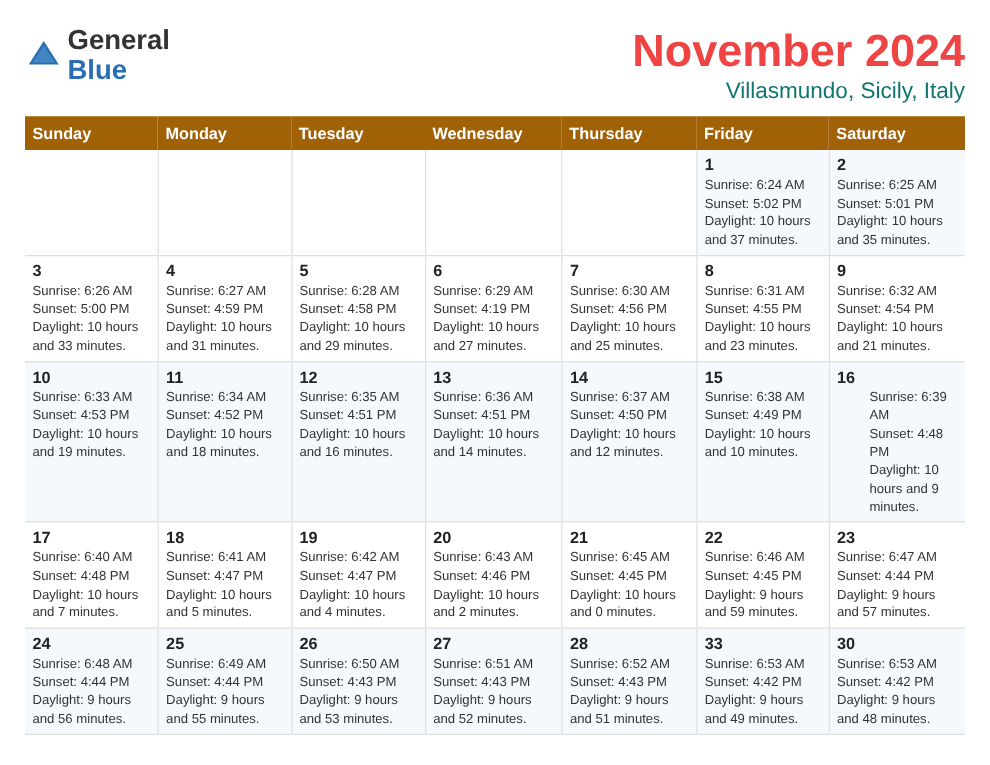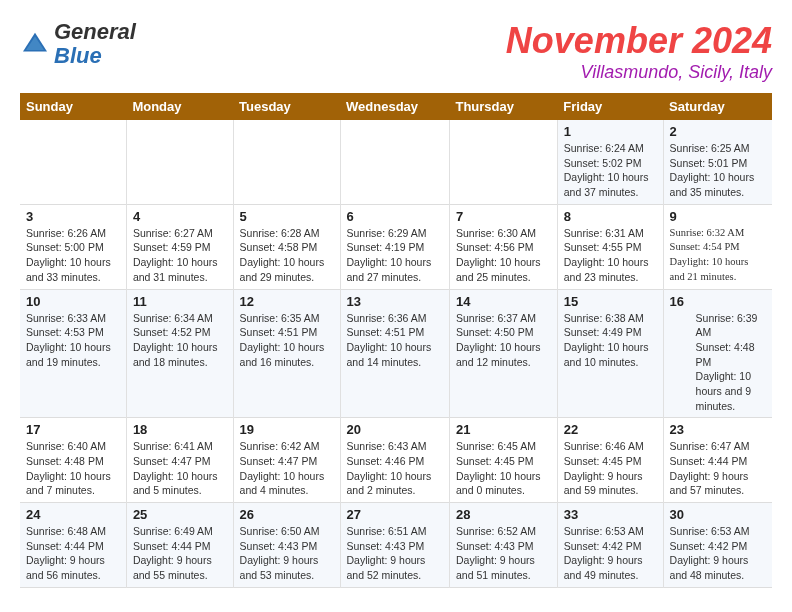--- a/index.html
+++ b/index.html
@@ -8,21 +8,20 @@
       background: #fff;
       width: 792px;
       min-height: 612px;
       padding: 20px;
     }
     .header {
       display: flex;
       justify-content: space-between;
       align-items: flex-start;
       margin-bottom: 10px;
-      font-style: italic;
     }
     .logo {
       display: flex;
       align-items: center;
     }
     .logo-text {
       font-size: 22px;
       font-weight: bold;
       line-height: 1.1;
     }
@@ -36,21 +35,21 @@
     .title-block {
       text-align: right;
     }
     .month-title {
       font-size: 36px;
       font-weight: bold;
       color: #ef4444;
     }
     .location-title {
       font-size: 18px;
-      color: #a21caf;
+      color: #0f766e;
     }
     table {
       width: 100%;
       border-collapse: collapse;
       font-size: 11px;
     }
     thead tr th {
       background-color: #a16207;
       color: #fff;
       text-align: left;
@@ -173,21 +172,21 @@
 Daylight: 10 hours and 25 minutes.</div>
         </td>
         <td>
           <span class="day-num">8</span>
           <div class="day-info" style="white-space: pre-line;">Sunrise: 6:31 AM
 Sunset: 4:55 PM
 Daylight: 10 hours and 23 minutes.</div>
         </td>
         <td>
           <span class="day-num">9</span>
-          <div class="day-info" style="white-space: pre-line; font-family: Liberation Serif, serif;">Sunrise: 6:32 AM
+          <div class="day-info" style="white-space: pre-line;">Sunrise: 6:32 AM
 Sunset: 4:54 PM
 Daylight: 10 hours and 21 minutes.</div>
         </td>
       </tr>
       <tr>
         <td>
           <span class="day-num">10</span>
           <div class="day-info" style="white-space: pre-line;">Sunrise: 6:33 AM
 Sunset: 4:53 PM
 Daylight: 10 hours and 19 minutes.</div>

